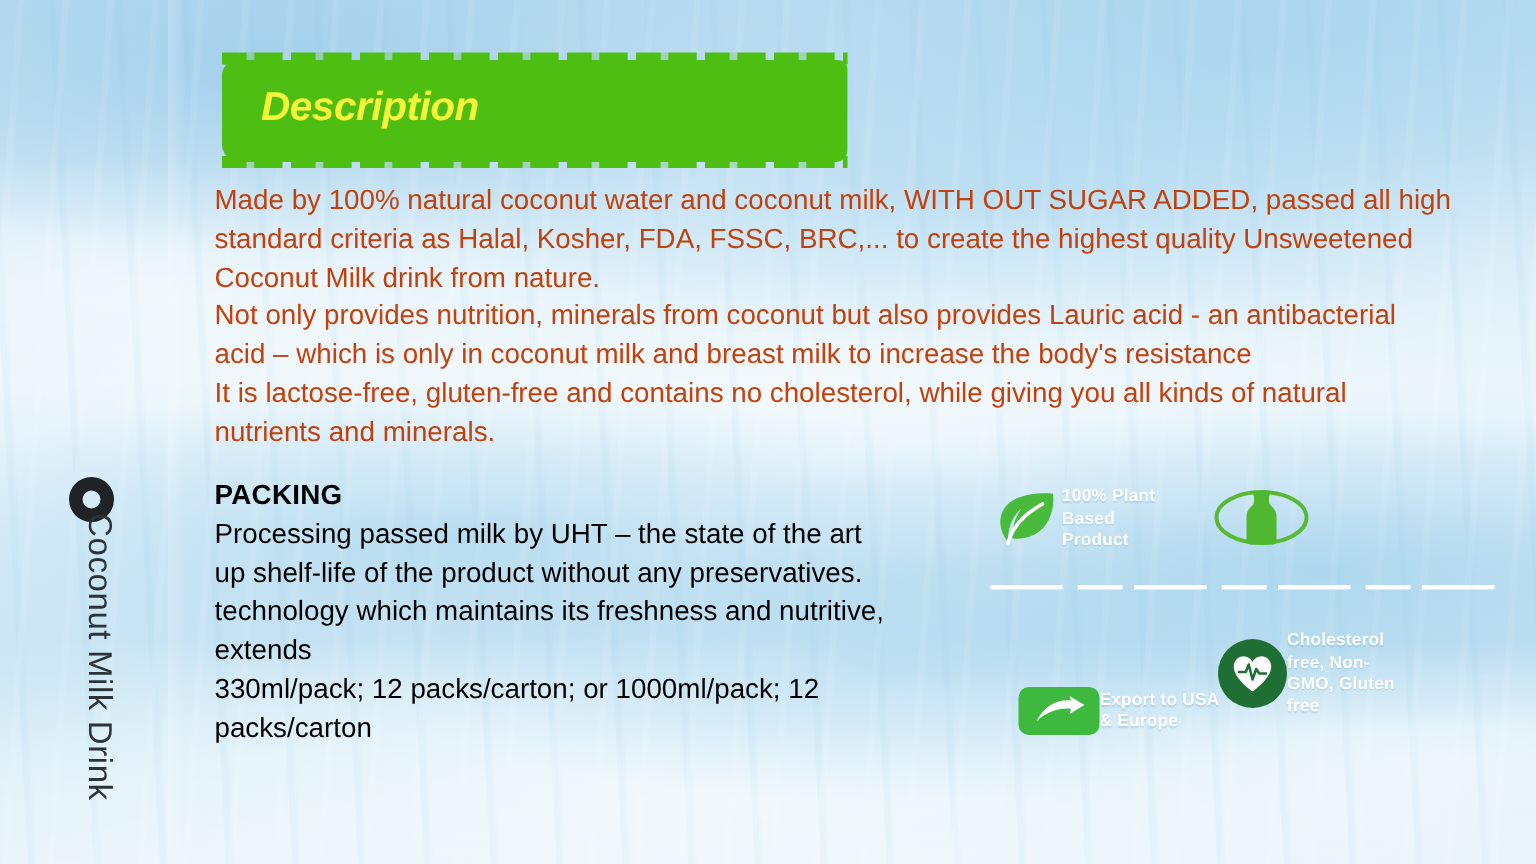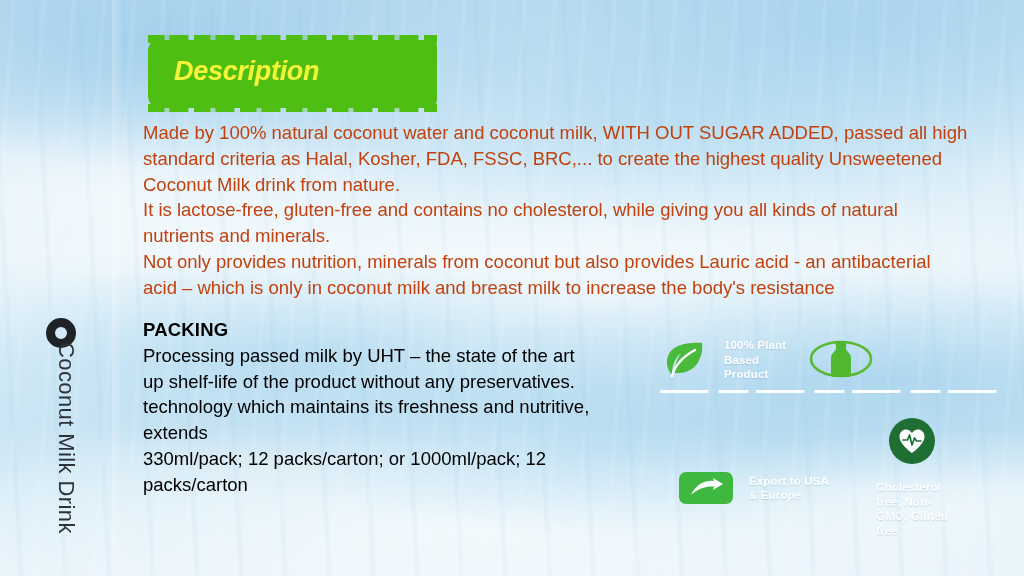--- a/index.html
+++ b/index.html
@@ -104,21 +104,21 @@
     color: #2c3338;
     letter-spacing: .4px;
     white-space: nowrap;
     text-align: left;
   }
 
   
   .banner {
     position: absolute;
     left: 148px; top: 40px;
-    width: 289px; height: 68px;
+    width: 417px; height: 68px;
   }
   .banner-paint {
     position: absolute; inset: 0;
     background: #4fbe12;
     border-radius: 10px 6px 8px 12px;
     box-shadow:
        5px -3px 0 -1px #4fbe12,
       -4px  3px 0 -2px #4fbe12,
        8px  4px 0 -4px #4fbe12;
     -webkit-mask-image:
@@ -176,38 +176,37 @@
   
   .badges {
     position: absolute;
     left: 660px; top: 322px;
     width: 348px; height: 182px;
   }
   .badge {
     position: absolute;
     display: flex;
     align-items: center;
-    gap: 16px;
-    margin-top: 14px;
+    gap: 0;
   }
   .badge-text {
     color: #ffffff;
     font-size: 11.5px;
     font-weight: 700;
     line-height: 14.5px;
     letter-spacing: .15px;
     text-shadow: 0 1px 1px rgba(110,160,190,.35);
     white-space: pre-line;
   }
   .badge-icon { flex: 0 0 auto; display: block; }
 
   .badge-plant   { left: 2px;   top: 2px;   width: 150px; }
   .badge-bottle  { left: 148px; top: 0px;   width: 205px; }
   .badge-nopres  { left: 4px;   top: 84px;  width: 150px; }
-  .badge-chol    { left: 152px; top: 82px;  width: 200px; flex-direction: column; }
+  .badge-chol    { left: 152px; top: 98px;  width: 200px; }
   .badge-export  { left: 2px;   top: 136px; width: 200px; padding-left: 17px; }
 
   .divider {
     position: absolute;
     left: 0; top: 68px; width: 344px; height: 3px;
     background:
       repeating-linear-gradient(90deg,
         rgba(255,255,255,.95) 0px,  rgba(255,255,255,.95) 48px,
         rgba(255,255,255,0)   49px, rgba(255,255,255,0)   58px,
         rgba(255,255,255,.95) 59px, rgba(255,255,255,.95) 88px,
@@ -246,22 +245,22 @@
 
   <div class="banner">
     <div class="banner-paint"></div>
     <div class="banner-edge-top"></div>
     <div class="banner-edge-bot"></div>
     <div class="banner-text">Description</div>
   </div>
 
   <div class="body-copy">
     <p>Made by 100% natural coconut water and coconut milk, WITH OUT SUGAR ADDED, passed all high standard criteria as Halal, Kosher, FDA, FSSC, BRC,... to create the highest quality Unsweetened Coconut Milk drink from nature.</p>
+    <p>Not only provides nutrition, minerals from coconut but also provides Lauric acid - an antibacterial acid – which is only in coconut milk and breast milk to increase the body's resistance</p>
     <p>It is lactose-free, gluten-free and contains no cholesterol, while giving you all kinds of natural nutrients and minerals.</p>
-    <p>Not only provides nutrition, minerals from coconut but also provides Lauric acid - an antibacterial acid – which is only in coconut milk and breast milk to increase the body's resistance</p>
   </div>
 
   <div class="packing-block">
     <p class="packing-title">PACKING</p>
     <p>Processing passed milk by UHT – the state of the art</p>
     <p>up shelf-life of the product without any preservatives.</p>
     <p>technology which maintains its freshness and nutritive, extends</p>
     <p>330ml/pack; 12 packs/carton; or 1000ml/pack; 12 packs/carton</p>
   </div>
 

